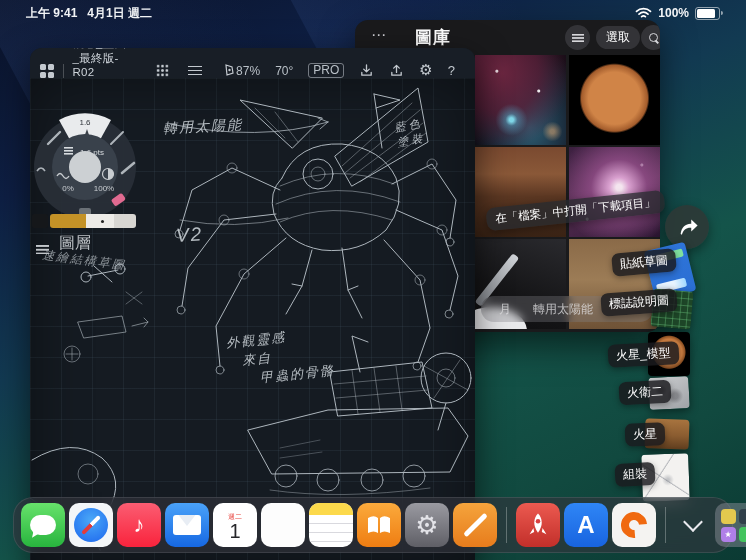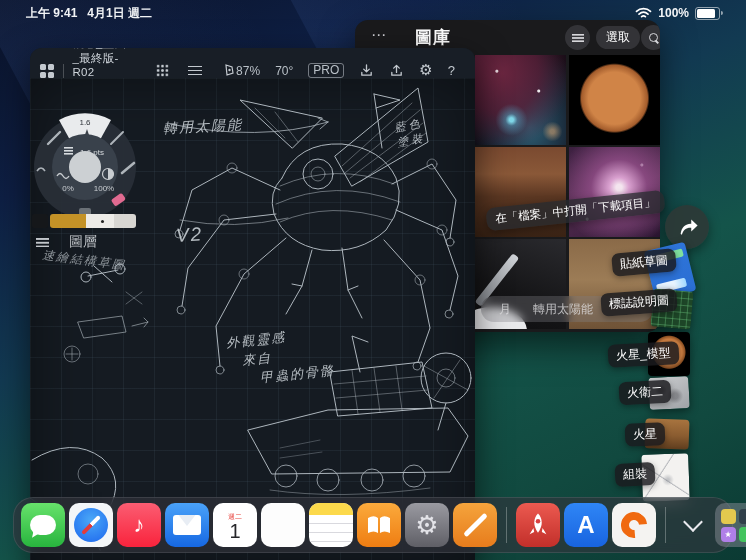--- a/index.html
+++ b/index.html
@@ -85,21 +85,21 @@
   
   .wheel{position:absolute;left:-2px;top:32px;width:114px;height:114px;}
   
   .colorbar-row{position:absolute;left:2px;top:136px;display:flex;align-items:center;}
   .chip-dark{width:16px;height:14px;background:#15171a;border-radius:2px;margin-right:2px;}
   .colorbar{display:flex;width:86px;height:14px;border-radius:3px;overflow:hidden;}
   .cb-gold{width:42%;background:#c49227;}
   .cb-white{width:32%;background:#edebe7;position:relative;}
   .cb-white::after{content:"";position:absolute;left:60%;top:50%;width:3px;height:3px;margin:-1.5px;border-radius:50%;background:#222;}
   .cb-gray{width:26%;background:#d8d6d2;}
-  .layers-row{position:absolute;left:6px;top:155px;display:flex;align-items:center;gap:20px;color:#c2c6ca;font-size:14px;}
+  .layers-row{position:absolute;left:6px;top:155px;display:flex;align-items:flex-end;gap:10px;color:#c2c6ca;font-size:16px;}
   .burger{width:13px;height:9px;background:linear-gradient(#c2c6ca 1.5px,transparent 1.5px);background-size:100% 3.8px;}
 
   
   .overlay{position:absolute;inset:0;z-index:5;pointer-events:none;}
   .overlay *{pointer-events:auto;}
   .drag-tip{position:absolute;left:486px;top:199px;background:rgba(40,42,46,.78);color:#fff;font-size:11.5px;padding:4px 9px;border-radius:9px;transform:rotate(-6deg);white-space:nowrap;box-shadow:0 3px 8px rgba(0,0,0,.4);}
   .share-fab{position:absolute;left:665px;top:205px;width:44px;height:44px;border-radius:50%;background:rgba(46,56,54,.88);display:flex;align-items:center;justify-content:center;box-shadow:0 4px 12px rgba(0,0,0,.4);}
   .dlabel{position:absolute;background:rgba(26,26,30,.84);color:#fff;font-size:12px;padding:3px 8px;border-radius:7px;white-space:nowrap;box-shadow:0 2px 6px rgba(0,0,0,.35);}
   .thumb{position:absolute;border-radius:4px;box-shadow:0 3px 8px rgba(0,0,0,.45);}
   .th-sticker{left:649px;top:246px;width:42px;height:50px;transform:rotate(-14deg);background:

